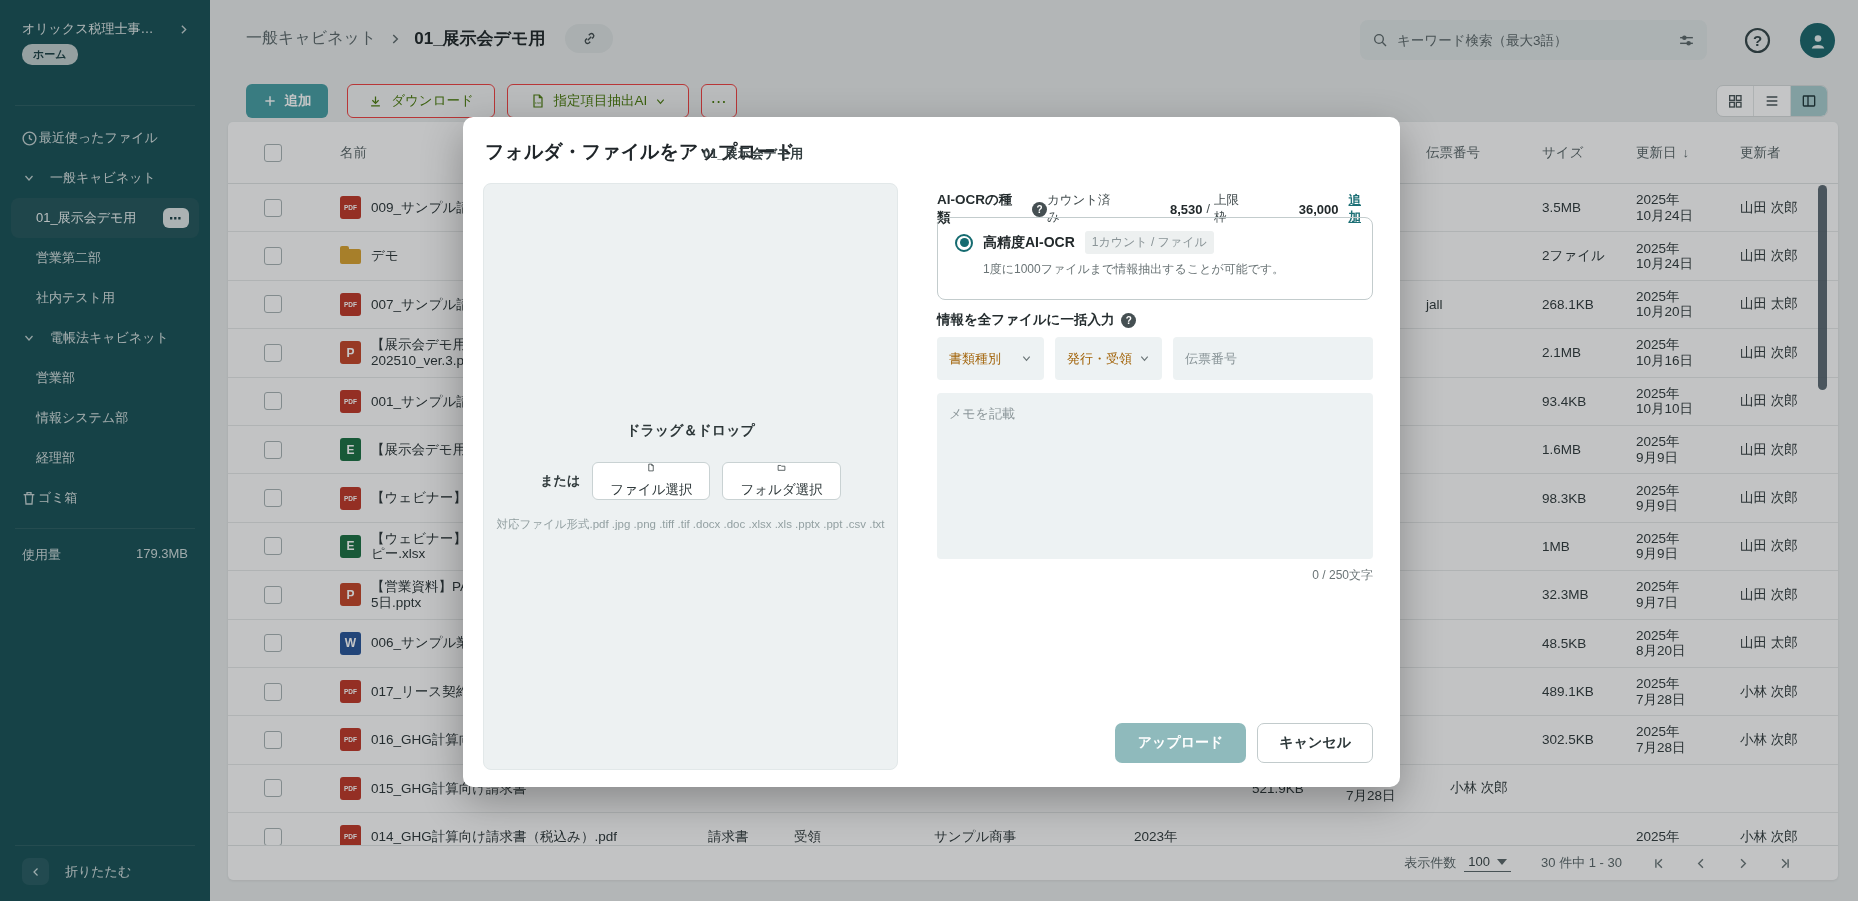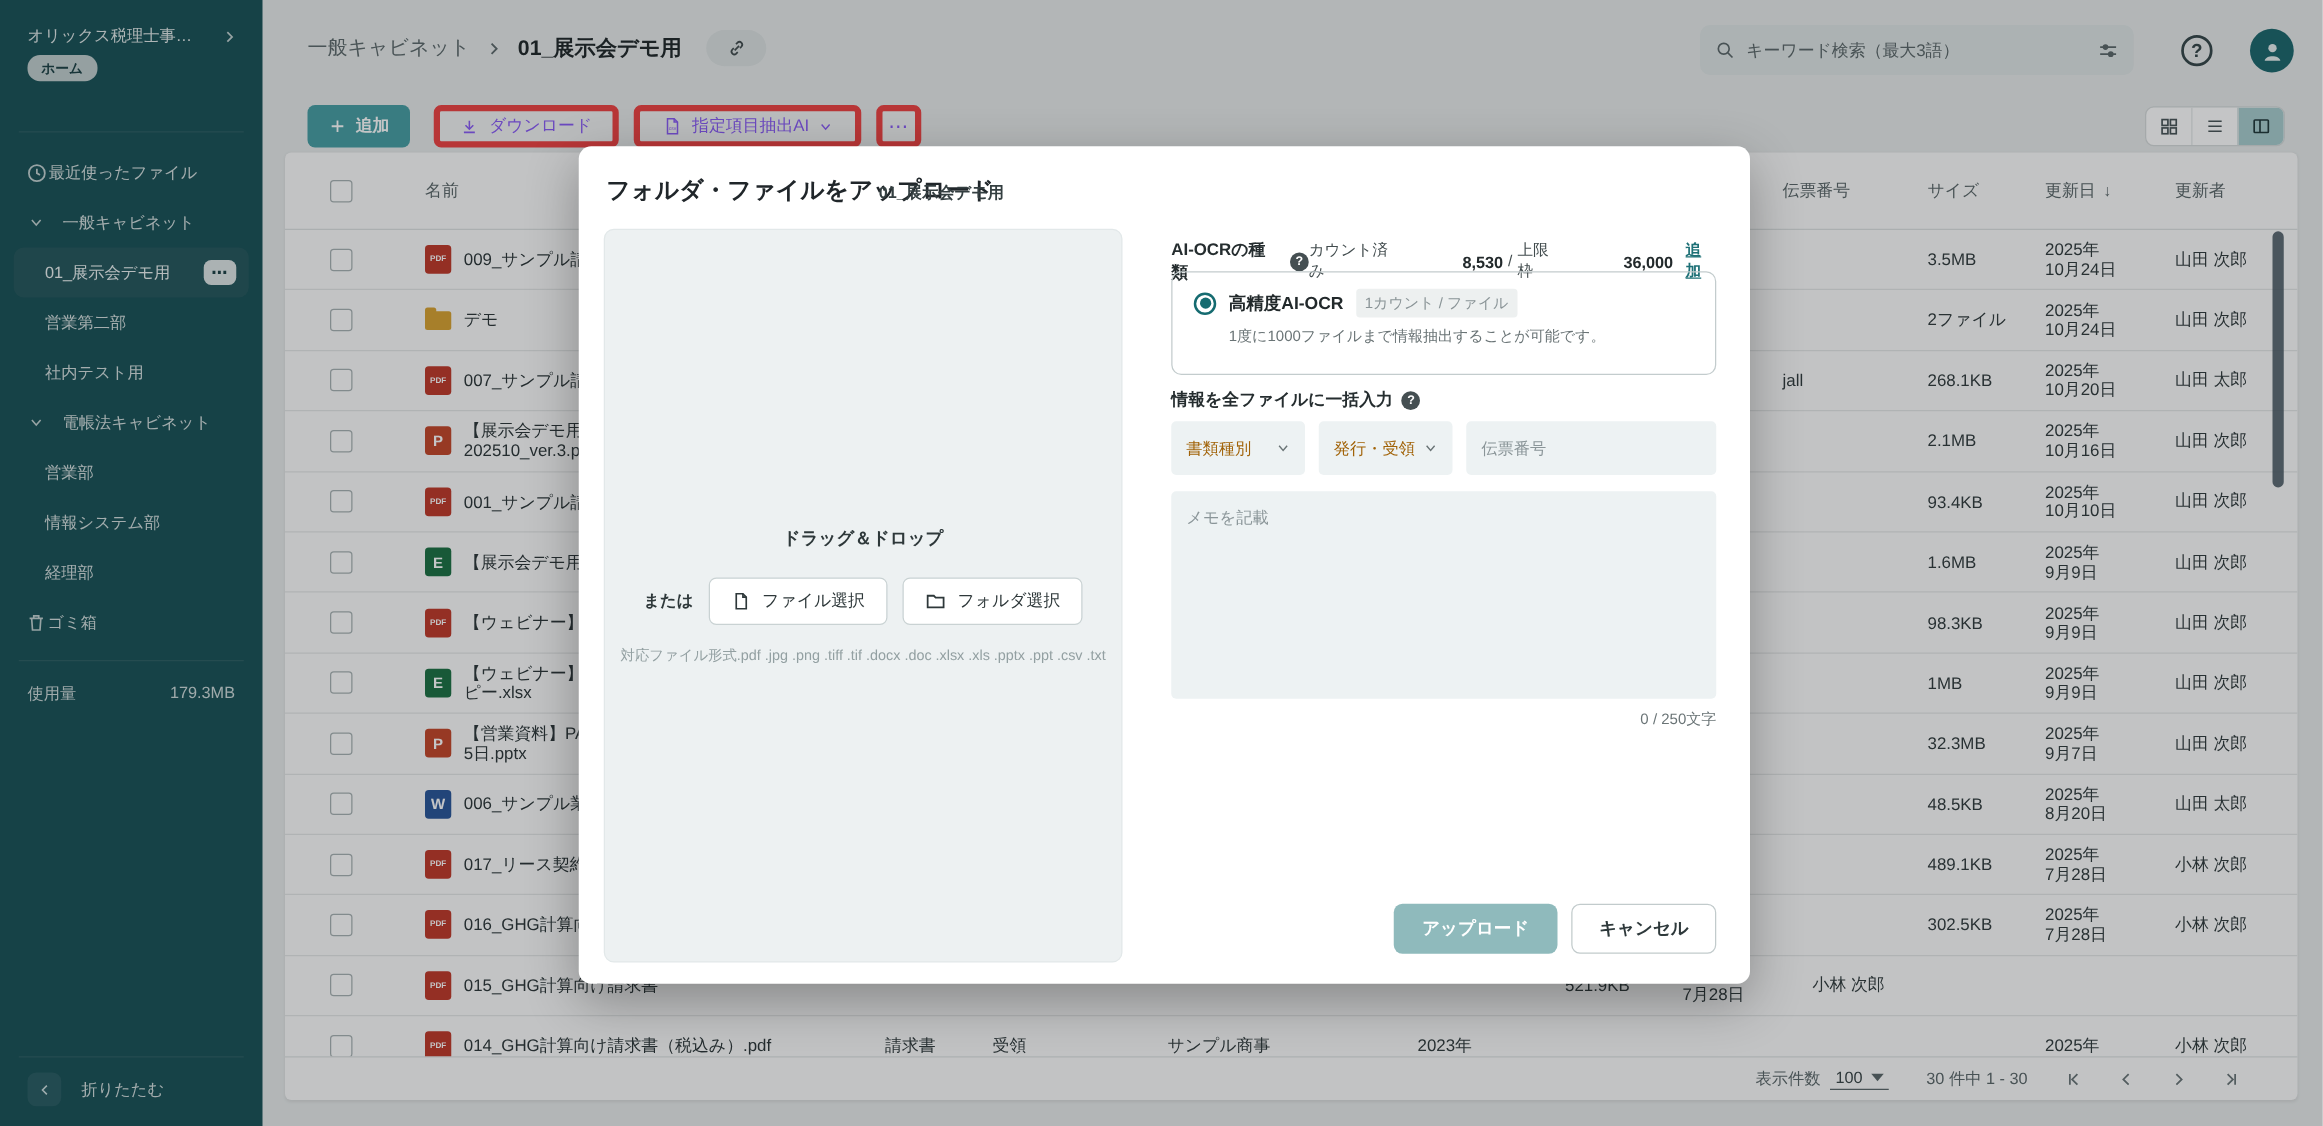--- a/index.html
+++ b/index.html
@@ -43,21 +43,21 @@
     background:#e0e6e6; border-radius:8px; display:flex; align-items:center; padding:0 12px; gap:9px; color:#5d696b; }
   .search-box input { flex:1; border:none; background:transparent; outline:none; font-size:13.5px; color:#333; font-family:inherit; }
   .search-box input::placeholder { color:#5d696b; }
   .help-btn { position:absolute; left:1533px; top:26px; width:29px; height:29px; color:#37474a; cursor:pointer; }
   .avatar { position:absolute; left:1590px; top:23px; width:35px; height:35px; border-radius:50%;
     background:#1e686e; display:flex; align-items:center; justify-content:center; cursor:pointer; }
 
   .toolbar-btn { position:absolute; top:84px; height:34px; border-radius:6px; display:flex;
     align-items:center; justify-content:center; gap:8px; font-size:13.5px; cursor:pointer; }
   .btn-add { left:36px; width:82px; background:#49a0a5; color:#fff; font-weight:bold; }
-  .btn-ghost { background:#f2f4f4; border:5px solid #ef4444; color:#8b5cf6; }
+  .btn-ghost { background:#f2f4f4; border:1px solid #ef4444; color:#4d7c0f; }
   .btn-dl { left:137px; width:148px; }
   .btn-extract { left:297px; width:182px; }
   .btn-more { left:491px; width:36px; font-size:16px; letter-spacing:1px; }
 
   .view-switch { position:absolute; left:1506px; top:85px; width:112px; height:32px; background:#fff;
     border:1px solid #d6dbdb; border-radius:7px; display:flex; overflow:hidden; }
   .vs-seg { flex:1; display:flex; align-items:center; justify-content:center; color:#4a5658; cursor:pointer; border-left:1px solid #e3e7e7; }
   .vs-seg:first-child { border-left:none; }
   .vs-seg.active { background:#a9cdcf; color:#21393b; }
 
@@ -107,21 +107,21 @@
   .modal { position:absolute; left:463px; top:117px; width:937px; height:670px; background:#fff;
     border-radius:10px; z-index:60; box-shadow:0 14px 42px rgba(0,0,0,.30); }
   .m-title { position:absolute; left:22px; top:22px; font-size:19px; font-weight:bold; color:#20262a; }
   .m-sub { position:absolute; left:240px; top:28px; font-size:13px; font-weight:bold; color:#343f41; }
   .dropzone { position:absolute; left:20px; top:66px; width:415px; height:587px; background:#edf1f2;
     border:1px solid #e2e8e9; border-radius:8px; display:flex; flex-direction:column; align-items:center; justify-content:center; }
   .dz-head { font-size:14px; font-weight:bold; color:#2e383a; }
   .dz-row { display:flex; align-items:center; gap:12px; margin-top:22px; }
   .dz-or { font-size:13px; font-weight:bold; color:#2e383a; }
   .dz-btn { height:38px; padding:0 17px; background:#fff; border:1px solid #c9d2d3; border-radius:6px;
-    display:flex; align-items:center; gap:9px; font-size:13.5px; color:#2e383a; cursor:pointer; }
+    display:flex; align-items:center; gap:9px; font-size:13.5px; color:#2e383a; cursor:pointer;flex-direction:column; }
   .dz-formats { margin-top:17px; font-size:11.5px; color:#93a0a2; padding:0 10px; text-align:center; }
 
   .panel { position:absolute; left:474px; top:0; width:436px; height:100%; }
   .ocr-head { position:absolute; left:0; right:0; top:74px; display:flex; align-items:center; }
   .sec-title { font-size:13.5px; font-weight:bold; color:#252d2f; display:flex; align-items:center; gap:7px; }
   .qmark { width:15px; height:15px; border-radius:50%; background:#454f52; color:#fff; font-size:10px;
     display:inline-flex; align-items:center; justify-content:center; font-weight:bold; }
   .count-line { margin-left:auto; font-size:12.5px; color:#424c4e; display:flex; align-items:center; gap:4px; }
   .count-line b { font-size:13px; color:#22292b;margin-left:44px; }
   .add-link { color:#1d7076; font-weight:bold; text-decoration:underline; margin-left:6px; cursor:pointer; }

